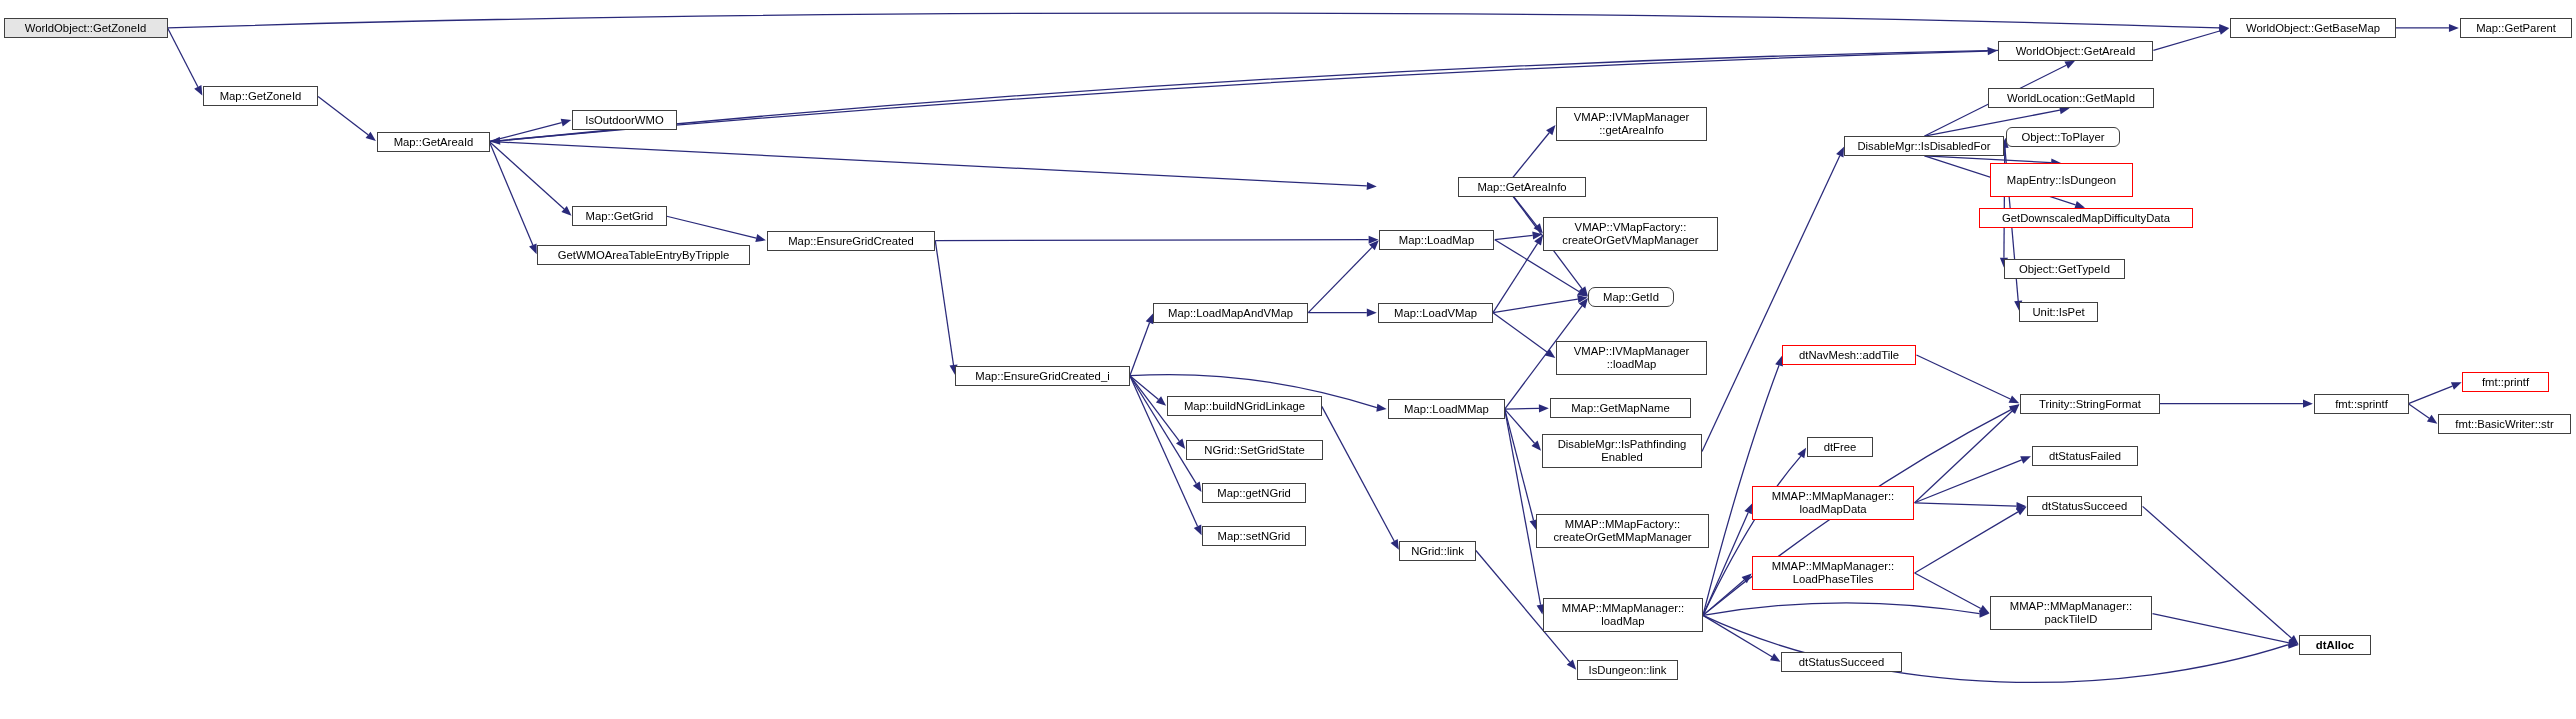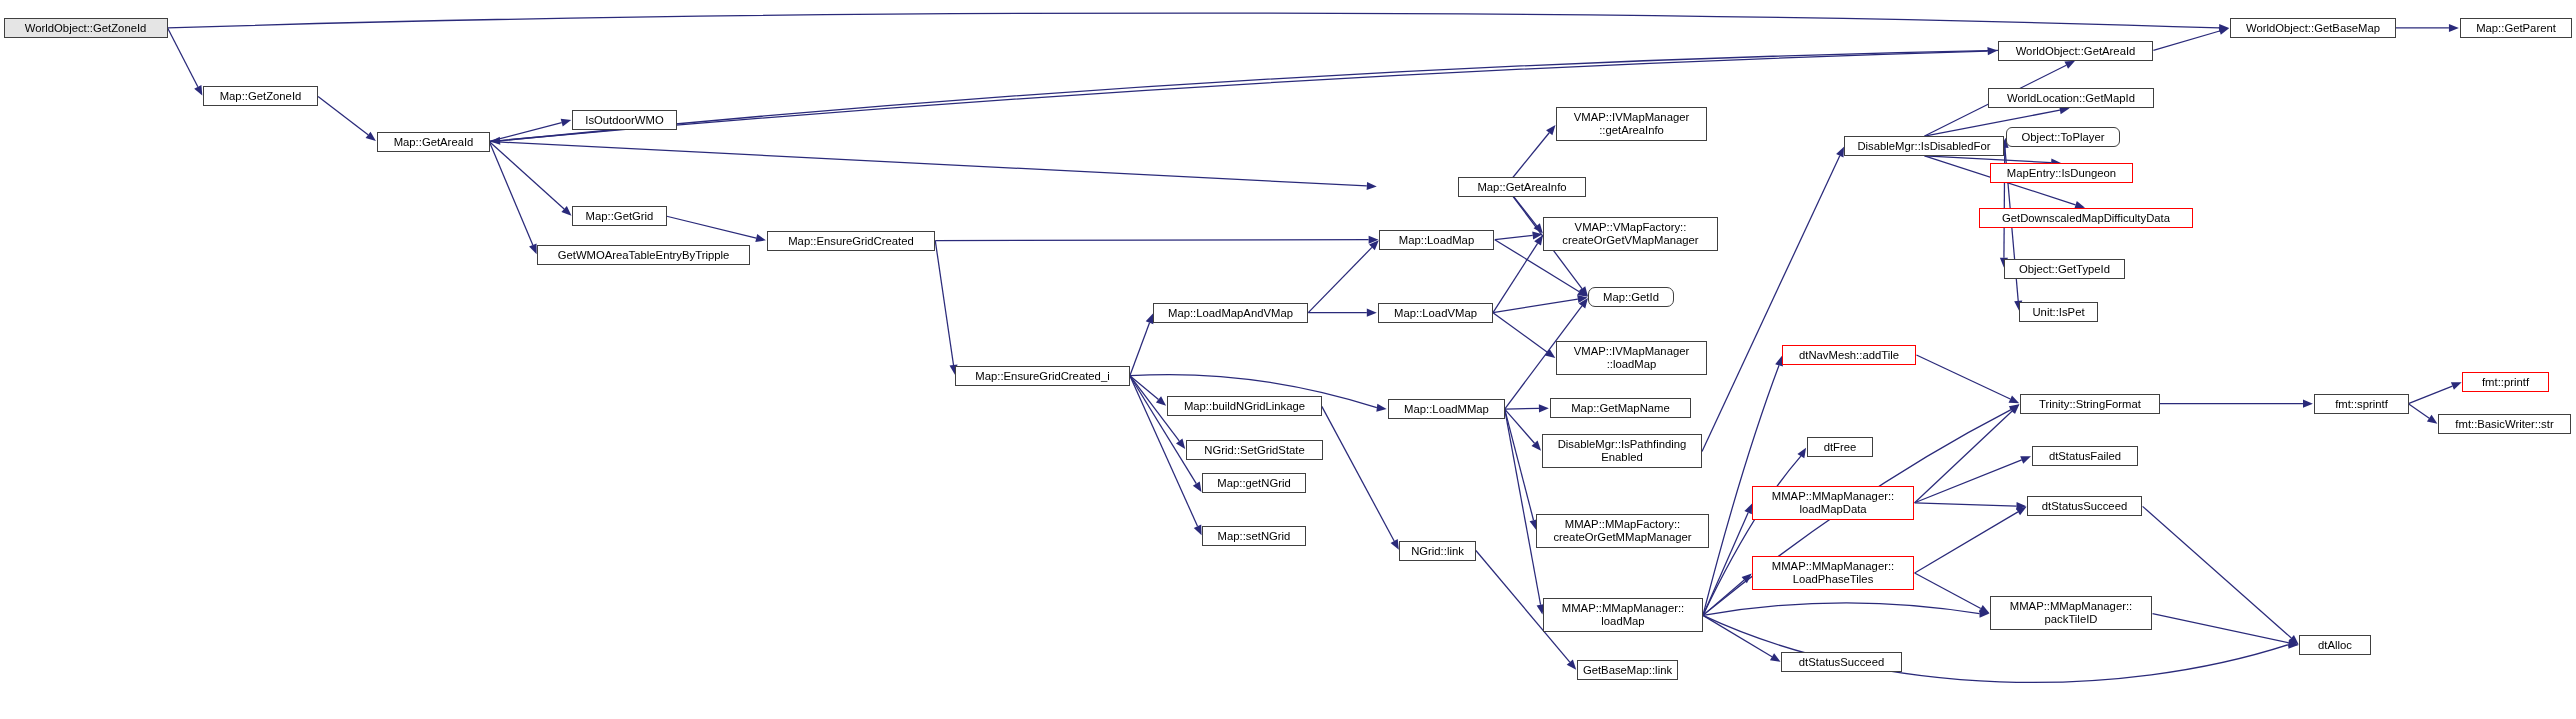--- a/index.html
+++ b/index.html
@@ -198,61 +198,61 @@
       <div class="node" style="left: 572px; top: 110px; width: 105px; height: 20px;">IsOutdoorWMO</div>
       <div class="node" style="left: 572px; top: 206px; width: 95px; height: 20px;">Map::GetGrid</div>
       <div class="node" style="left: 537px; top: 245px; width: 213px; height: 20px;">GetWMOAreaTableEntryByTripple</div>
       <div class="node" style="left: 767px; top: 231px; width: 168px; height: 20px;">Map::EnsureGridCreated</div>
       <div class="node" style="left: 955px; top: 366px; width: 175px; height: 20px;">Map::EnsureGridCreated_i</div>
       <div class="node" style="left: 1458px; top: 177px; width: 128px; height: 20px;">Map::GetAreaInfo</div>
       <div class="node" style="left: 1379px; top: 230px; width: 115px; height: 20px;">Map::LoadMap</div>
       <div class="node" style="left: 1153px; top: 303px; width: 155px; height: 20px;">Map::LoadMapAndVMap</div>
       <div class="node" style="left: 1167px; top: 396px; width: 155px; height: 20px;">Map::buildNGridLinkage</div>
       <div class="node" style="left: 1186px; top: 440px; width: 137px; height: 20px;">NGrid::SetGridState</div>
-      <div class="node" style="left: 1202px; top: 473px; width: 104px; height: 20px;">Map::getNGrid</div>
+      <div class="node" style="left: 1202px; top: 483px; width: 104px; height: 20px;">Map::getNGrid</div>
       <div class="node" style="left: 1202px; top: 526px; width: 104px; height: 20px;">Map::setNGrid</div>
       <div class="node" style="left: 1378px; top: 303px; width: 115px; height: 20px;">Map::LoadVMap</div>
       <div class="node" style="left: 1388px; top: 399px; width: 117px; height: 20px;">Map::LoadMMap</div>
       <div class="node" style="left: 1399px; top: 541px; width: 77px; height: 20px;">NGrid::link</div>
       <div class="node" style="left: 1556px; top: 107px; width: 151px; height: 34px;">VMAP::IVMapManager
 ::getAreaInfo</div>
       <div class="node" style="left: 1543px; top: 217px; width: 175px; height: 34px;">VMAP::VMapFactory::
 createOrGetVMapManager</div>
       <div class="node" style="left: 1588px; top: 287px; width: 86px; height: 20px; border-radius: 7px;">Map::GetId</div>
       <div class="node" style="left: 1556px; top: 341px; width: 151px; height: 34px;">VMAP::IVMapManager
 ::loadMap</div>
       <div class="node" style="left: 1550px; top: 398px; width: 141px; height: 20px;">Map::GetMapName</div>
       <div class="node" style="left: 1542px; top: 434px; width: 160px; height: 34px;">DisableMgr::IsPathfinding
 Enabled</div>
       <div class="node" style="left: 1536px; top: 514px; width: 173px; height: 34px;">MMAP::MMapFactory::
 createOrGetMMapManager</div>
       <div class="node" style="left: 1543px; top: 598px; width: 160px; height: 34px;">MMAP::MMapManager::
 loadMap</div>
-      <div class="node" style="left: 1577px; top: 660px; width: 101px; height: 20px;">GetBaseMap::link</div>
+      <div class="node" style="left: 1577px; top: 660px; width: 101px; height: 20px;">IsDungeon::link</div>
       <div class="node" style="left: 1844px; top: 136px; width: 160px; height: 20px;">DisableMgr::IsDisabledFor</div>
       <div class="node red" style="left: 1782px; top: 345px; width: 134px; height: 20px;">dtNavMesh::addTile</div>
       <div class="node" style="left: 1807px; top: 437px; width: 66px; height: 20px;">dtFree</div>
       <div class="node red" style="left: 1752px; top: 486px; width: 162px; height: 34px;">MMAP::MMapManager::
 loadMapData</div>
       <div class="node red" style="left: 1752px; top: 556px; width: 162px; height: 34px;">MMAP::MMapManager::
 LoadPhaseTiles</div>
       <div class="node" style="left: 1781px; top: 652px; width: 121px; height: 20px;">dtStatusSucceed</div>
       <div class="node" style="left: 1998px; top: 41px; width: 155px; height: 20px;">WorldObject::GetAreaId</div>
       <div class="node" style="left: 1988px; top: 88px; width: 166px; height: 20px;">WorldLocation::GetMapId</div>
       <div class="node" style="left: 2006px; top: 127px; width: 114px; height: 20px; border-radius: 6px;">Object::ToPlayer</div>
-      <div class="node red" style="left: 1990px; top: 163px; width: 143px; height: 20px;">MapEntry::IsDungeon</div>
+      <div class="node red" style="left: 1990px; top: 163px; width: 143px; height: 34px;">MapEntry::IsDungeon</div>
       <div class="node red" style="left: 1979px; top: 208px; width: 214px; height: 20px;">GetDownscaledMapDifficultyData</div>
       <div class="node" style="left: 2004px; top: 259px; width: 121px; height: 20px;">Object::GetTypeId</div>
       <div class="node" style="left: 2019px; top: 302px; width: 79px; height: 20px;">Unit::IsPet</div>
       <div class="node" style="left: 2020px; top: 394px; width: 140px; height: 20px;">Trinity::StringFormat</div>
       <div class="node" style="left: 2032px; top: 446px; width: 106px; height: 20px;">dtStatusFailed</div>
       <div class="node" style="left: 2027px; top: 496px; width: 115px; height: 20px;">dtStatusSucceed</div>
       <div class="node" style="left: 1990px; top: 596px; width: 162px; height: 34px;">MMAP::MMapManager::
 packTileID</div>
       <div class="node" style="left: 2230px; top: 18px; width: 166px; height: 20px;">WorldObject::GetBaseMap</div>
       <div class="node" style="left: 2314px; top: 394px; width: 95px; height: 20px;">fmt::sprintf</div>
-      <div class="node" style="left: 2299px; top: 635px; width: 72px; height: 20px;">dtAlloc</div>
+      <div class="node" style="left: 2299px; top: 635px; width: 72px; height: 20px; font-weight: bold;">dtAlloc</div>
       <div class="node" style="left: 2460px; top: 18px; width: 112px; height: 20px;">Map::GetParent</div>
       <div class="node red" style="left: 2462px; top: 372px; width: 87px; height: 20px; text-align: right;">fmt::printf</div>
       <div class="node" style="left: 2438px; top: 414px; width: 133px; height: 20px;">fmt::BasicWriter::str</div>
     </div>
 </div>
 
 
 </body></html>

